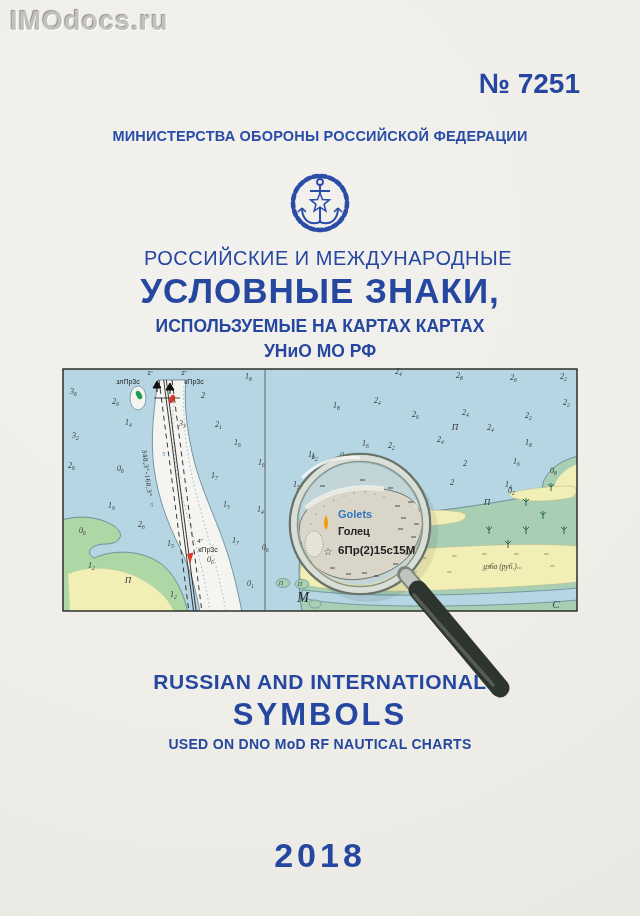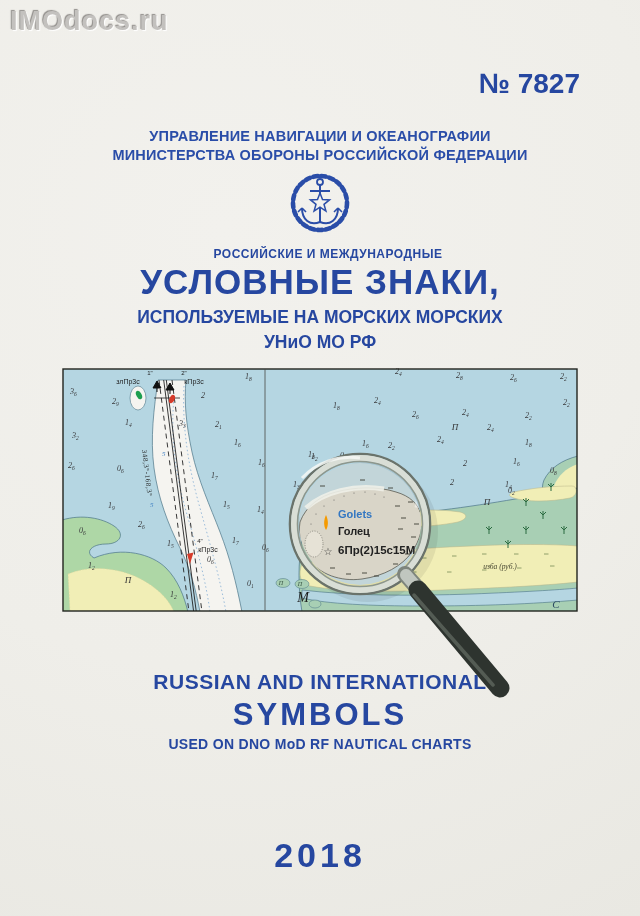--- a/index.html
+++ b/index.html
@@ -7,21 +7,21 @@
   .page{position:relative;width:640px;height:916px;
     background:radial-gradient(circle at 35% 25%, #f2f1ed 0%, #efeee9 55%, #e9e8e2 100%);}
   .abs{position:absolute;}
   .watermark{left:10px;top:6px;font-size:27px;font-weight:bold;letter-spacing:1px;color:#c3c1be;
     text-shadow:1px 1px 1px #ffffff,-1px -1px 1px #928f8c;}
   .doc-number{right:60px;top:68px;font-size:28px;font-weight:bold;color:#2647a0;}
   .org-header{top:127px;width:100%;text-align:center;font-size:14.5px;font-weight:bold;
     color:#2a4da8;line-height:19px;letter-spacing:0.2px;}
   .emblem{top:169px;left:50%;transform:translateX(-50%);width:64px;height:68px;}
   .title-ru{top:247px;width:100%;text-align:center;color:#2647a0;}
-  .tr1{font-size:12px;font-weight:bold;letter-spacing:0.5px;padding-left:16px;}
+  .tr1{font-size:20px;font-weight:normal;letter-spacing:0.5px;padding-left:16px;}
   .tr2{font-size:35px;font-weight:bold;letter-spacing:1px;margin-top:1px;}
   .tr3{font-size:17.5px;font-weight:bold;margin-top:5px;}
   .tr4{font-size:17.5px;font-weight:bold;margin-top:4px;}
   .chart-figure{left:62px;top:368px;width:516px;height:340px;z-index:3;}
   .title-en{top:670px;width:100%;text-align:center;color:#2647a0;z-index:2;}
   .te1{font-size:21px;font-weight:bold;letter-spacing:0.5px;}
   .te2{font-size:31px;font-weight:bold;letter-spacing:3px;margin-top:3px;}
   .te3{font-size:14px;font-weight:bold;letter-spacing:0.3px;margin-top:3px;}
   .year{top:836px;width:100%;text-align:center;font-size:34px;font-weight:bold;letter-spacing:4px;color:#2647a0;}
 
@@ -46,43 +46,42 @@
   .grass{stroke:#7a8a55;stroke-width:0.8;}
   .ldash{stroke:#3c3c34;stroke-width:0.9;}
 </style>
 </head>
 <body>
 
 <div class="page">
 
   <div class="abs watermark">IMOdocs.ru</div>
 
-  <div class="abs doc-number">№ 7827</div>
+  <div class="abs doc-number">№ 7251</div>
 
   <div class="abs org-header">
-    <div>УПРАВЛЕНИЕ НАВИГАЦИИ И ОКЕАНОГРАФИИ</div>
     <div>МИНИСТЕРСТВА ОБОРОНЫ РОССИЙСКОЙ ФЕДЕРАЦИИ</div>
   </div>
 
   <div class="abs emblem">
     <svg viewBox="0 0 64 68" width="64" height="68">
       <circle cx="32" cy="34" r="27" fill="none" stroke="#2a4da8" stroke-width="4.6" stroke-dasharray="4.6 3.4" stroke-linecap="round"></circle>
       <circle cx="32" cy="13" r="3" fill="none" stroke="#2a4da8" stroke-width="1.8"></circle>
       <line x1="32" y1="16" x2="32" y2="53" stroke="#2a4da8" stroke-width="2"></line>
       <line x1="22" y1="22" x2="42" y2="22" stroke="#2a4da8" stroke-width="2"></line>
       <path d="M14,39 C14,51 22,57 32,53 C42,57 50,51 50,39" fill="none" stroke="#2a4da8" stroke-width="2"></path>
       <path d="M14,39 L10,43 M14,39 L18,43 M50,39 L54,43 M50,39 L46,43" stroke="#2a4da8" stroke-width="1.6"></path>
       <polygon points="32,24 34.5,30.6 41.5,30.9 36,35.3 37.9,42.1 32,38.2 26.1,42.1 28,35.3 22.5,30.9 29.5,30.6" fill="#f2f1ed" stroke="#2a4da8" stroke-width="1.5"></polygon>
     </svg>
   </div>
 
   <div class="abs title-ru">
     <div class="tr1">РОССИЙСКИЕ И МЕЖДУНАРОДНЫЕ</div>
     <div class="tr2">УСЛОВНЫЕ ЗНАКИ,</div>
-    <div class="tr3">ИСПОЛЬЗУЕМЫЕ НА МОРСКИХ МОРСКИХ</div>
+    <div class="tr3">ИСПОЛЬЗУЕМЫЕ НА КАРТАХ КАРТАХ</div>
     <div class="tr4">УНиО МО РФ</div>
   </div>
 
   <div class="abs chart-figure">
     <svg id="chart-svg" viewBox="0 0 516 340" width="516" height="340">
       <defs>
         <clipPath id="frameClip">
             <rect x="1" y="1" width="514" height="242"></rect>
           </clipPath>
         <clipPath id="lensClip">

